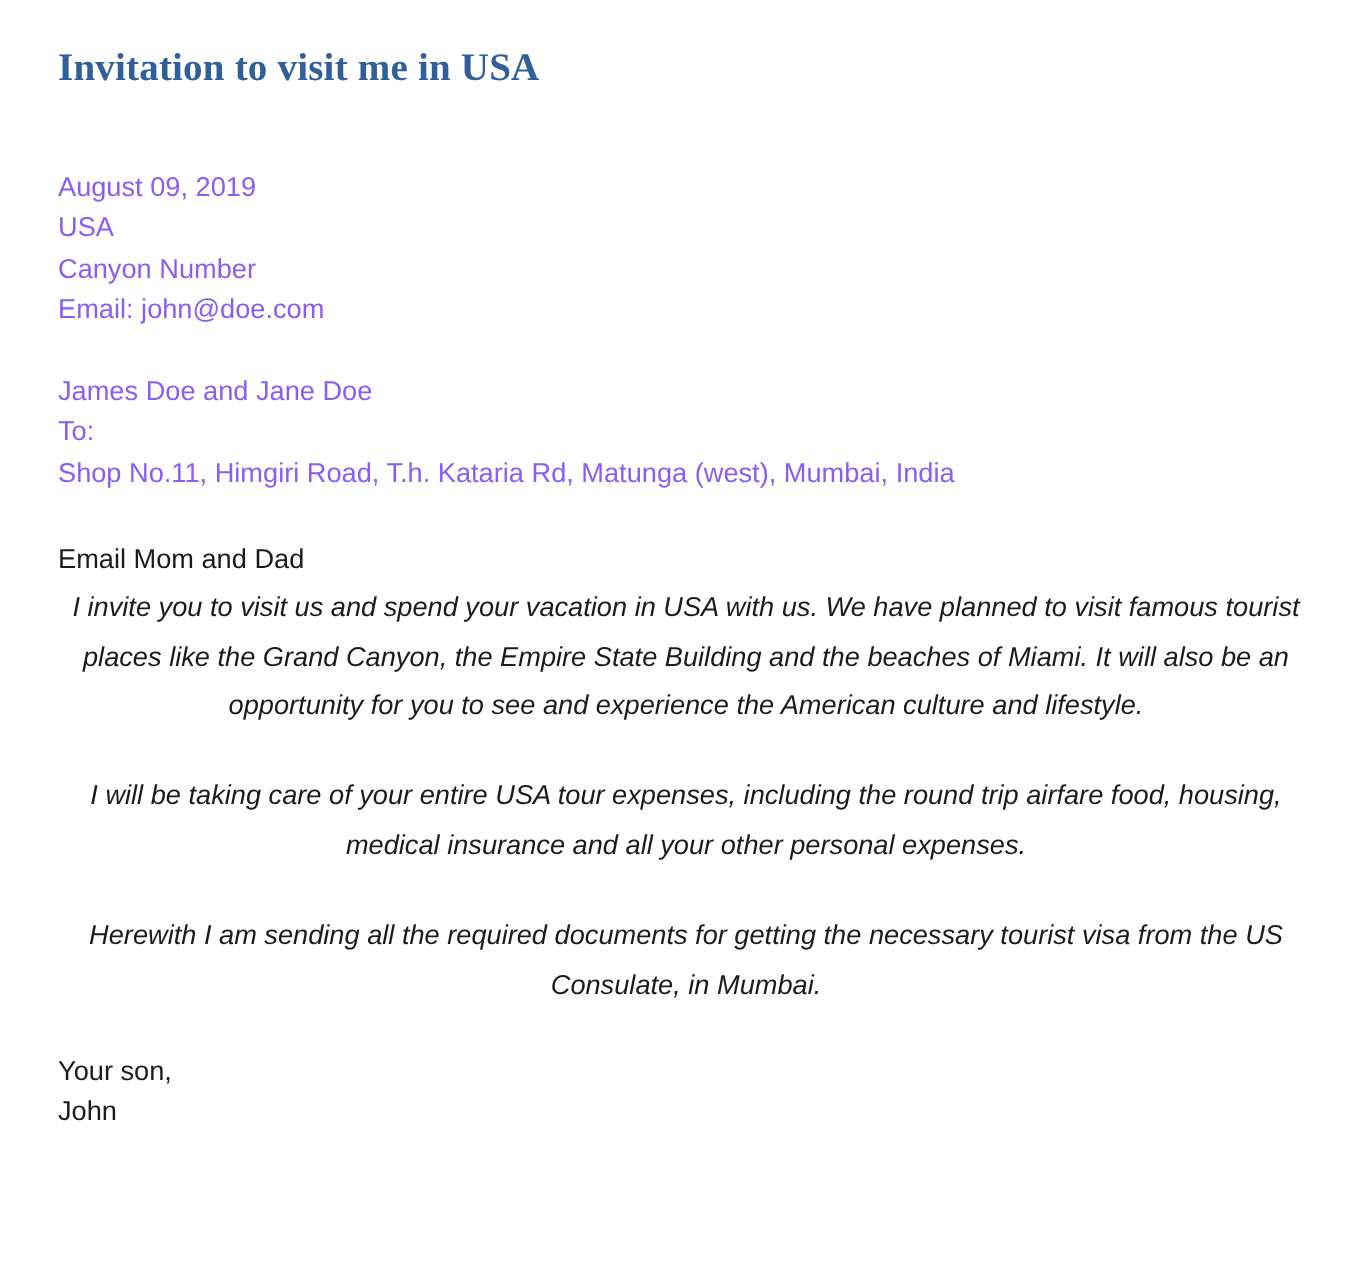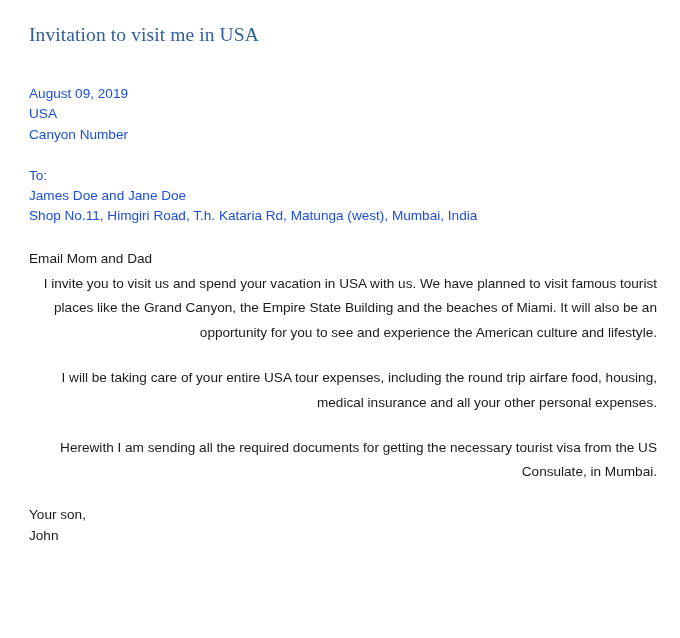--- a/index.html
+++ b/index.html
@@ -20,48 +20,49 @@
     width: 680px;
     height: 638px;
     background: #ffffff;
     box-sizing: border-box;
   }
   .letter-title {
     position: absolute;
     left: 29px;
     top: 24px;
     font-family: "Liberation Serif", serif;
-    font-weight: normal;
+    font-weight: bold;
     font-size: 19.5px;
     letter-spacing: 0.1px;
     color: #2f6099;
     white-space: nowrap;
   }
   .body-area {
     position: absolute;
     left: 29px;
     top: 84px;
     width: 628px;
   }
   .block {
     font-size: 13.6px;
     line-height: 20.4px;
-    color: #1d4ed8;
+    color: #8b5cf6;
   }
   .block .line {
     white-space: nowrap;
   }
   .spacer {
     height: 20.4px;
   }
   .para {
     font-size: 13.6px;
     line-height: 24.6px;
     color: #1b1b1b;
-    text-align: right;
+    text-align: center;
+    font-style: italic;
   }
   .salutation {
     font-size: 13.6px;
     line-height: 24.6px;
     white-space: nowrap;
   }
   .closing {
     font-size: 13.6px;
     line-height: 20.4px;
   }
@@ -75,27 +76,28 @@
 <div class="page">
 
   <div class="letter-title">Invitation to visit me in USA</div>
 
   <div class="body-area">
 
     <div class="block">
       <div class="line">August 09,  2019</div>
       <div class="line">USA</div>
       <div class="line">Canyon Number</div>
+      <div class="line">Email: john@doe.com</div>
     </div>
 
     <div class="spacer"></div>
 
     <div class="block">
+      <div class="line">James Doe and Jane Doe</div>
       <div class="line">To:</div>
-      <div class="line">James Doe and Jane Doe</div>
       <div class="line">Shop No.11, Himgiri Road, T.h. Kataria Rd, Matunga (west), Mumbai, India</div>
     </div>
 
     <div class="spacer"></div>
 
     <div class="salutation">Email Mom and Dad</div>
 
     <div class="para">I invite you to visit us and spend your vacation in USA with us. We have planned to visit famous tourist places like the Grand Canyon, the Empire State Building and the beaches of Miami. It will also be an opportunity for you to see and experience the American culture and lifestyle.</div>
 
     <div class="spacer"></div>

